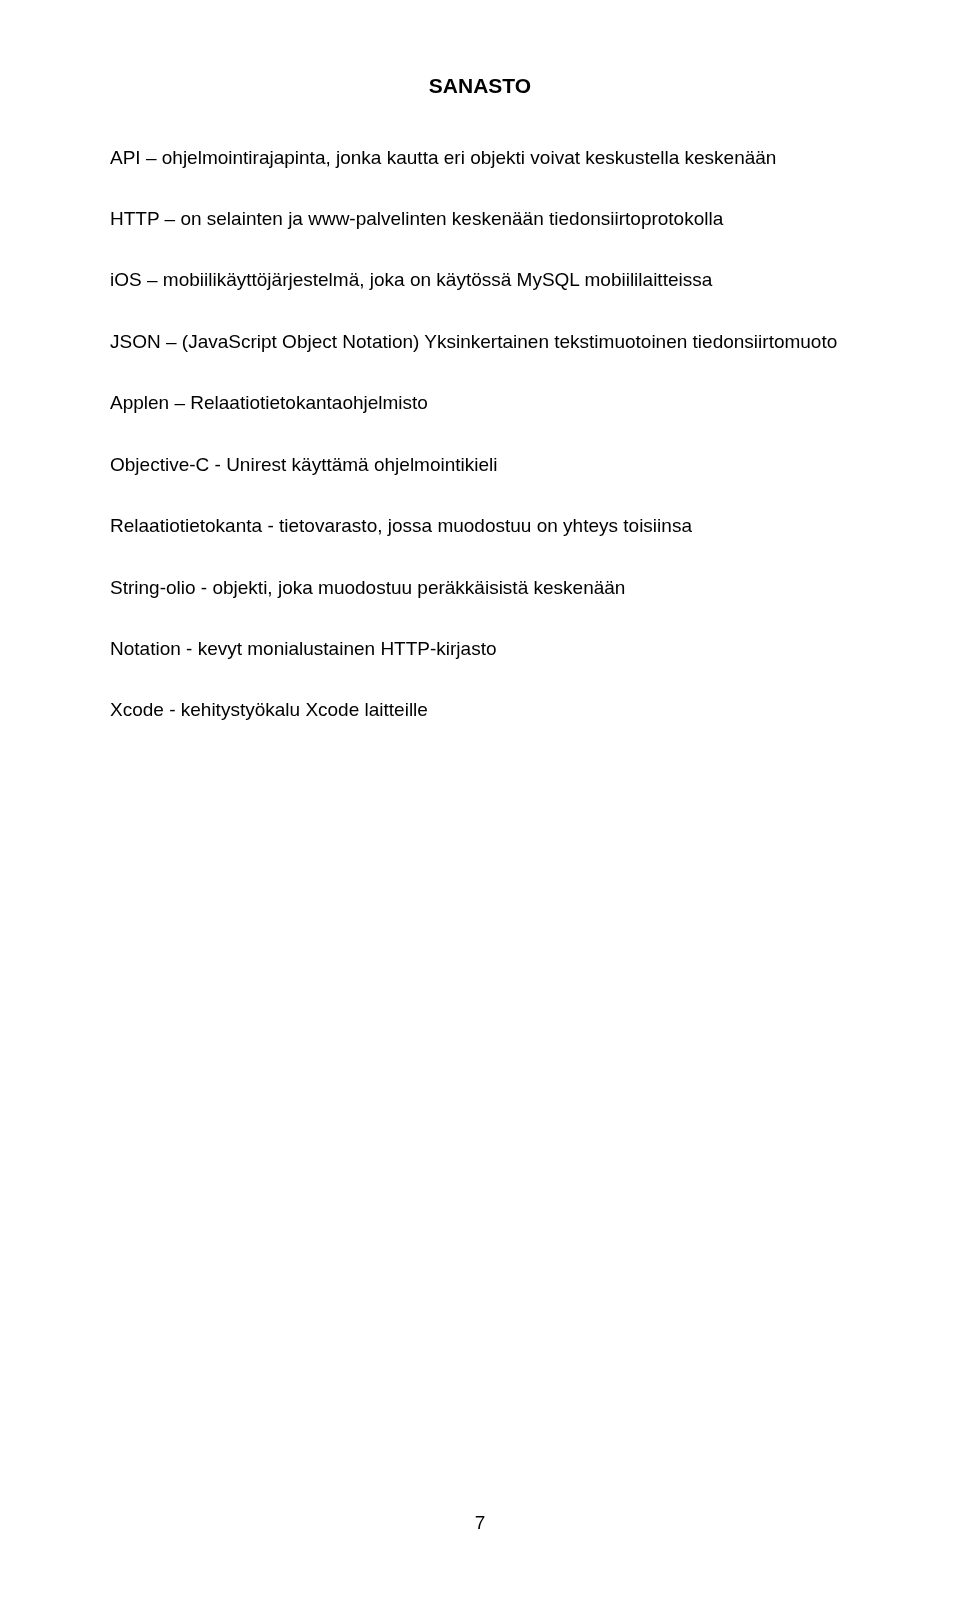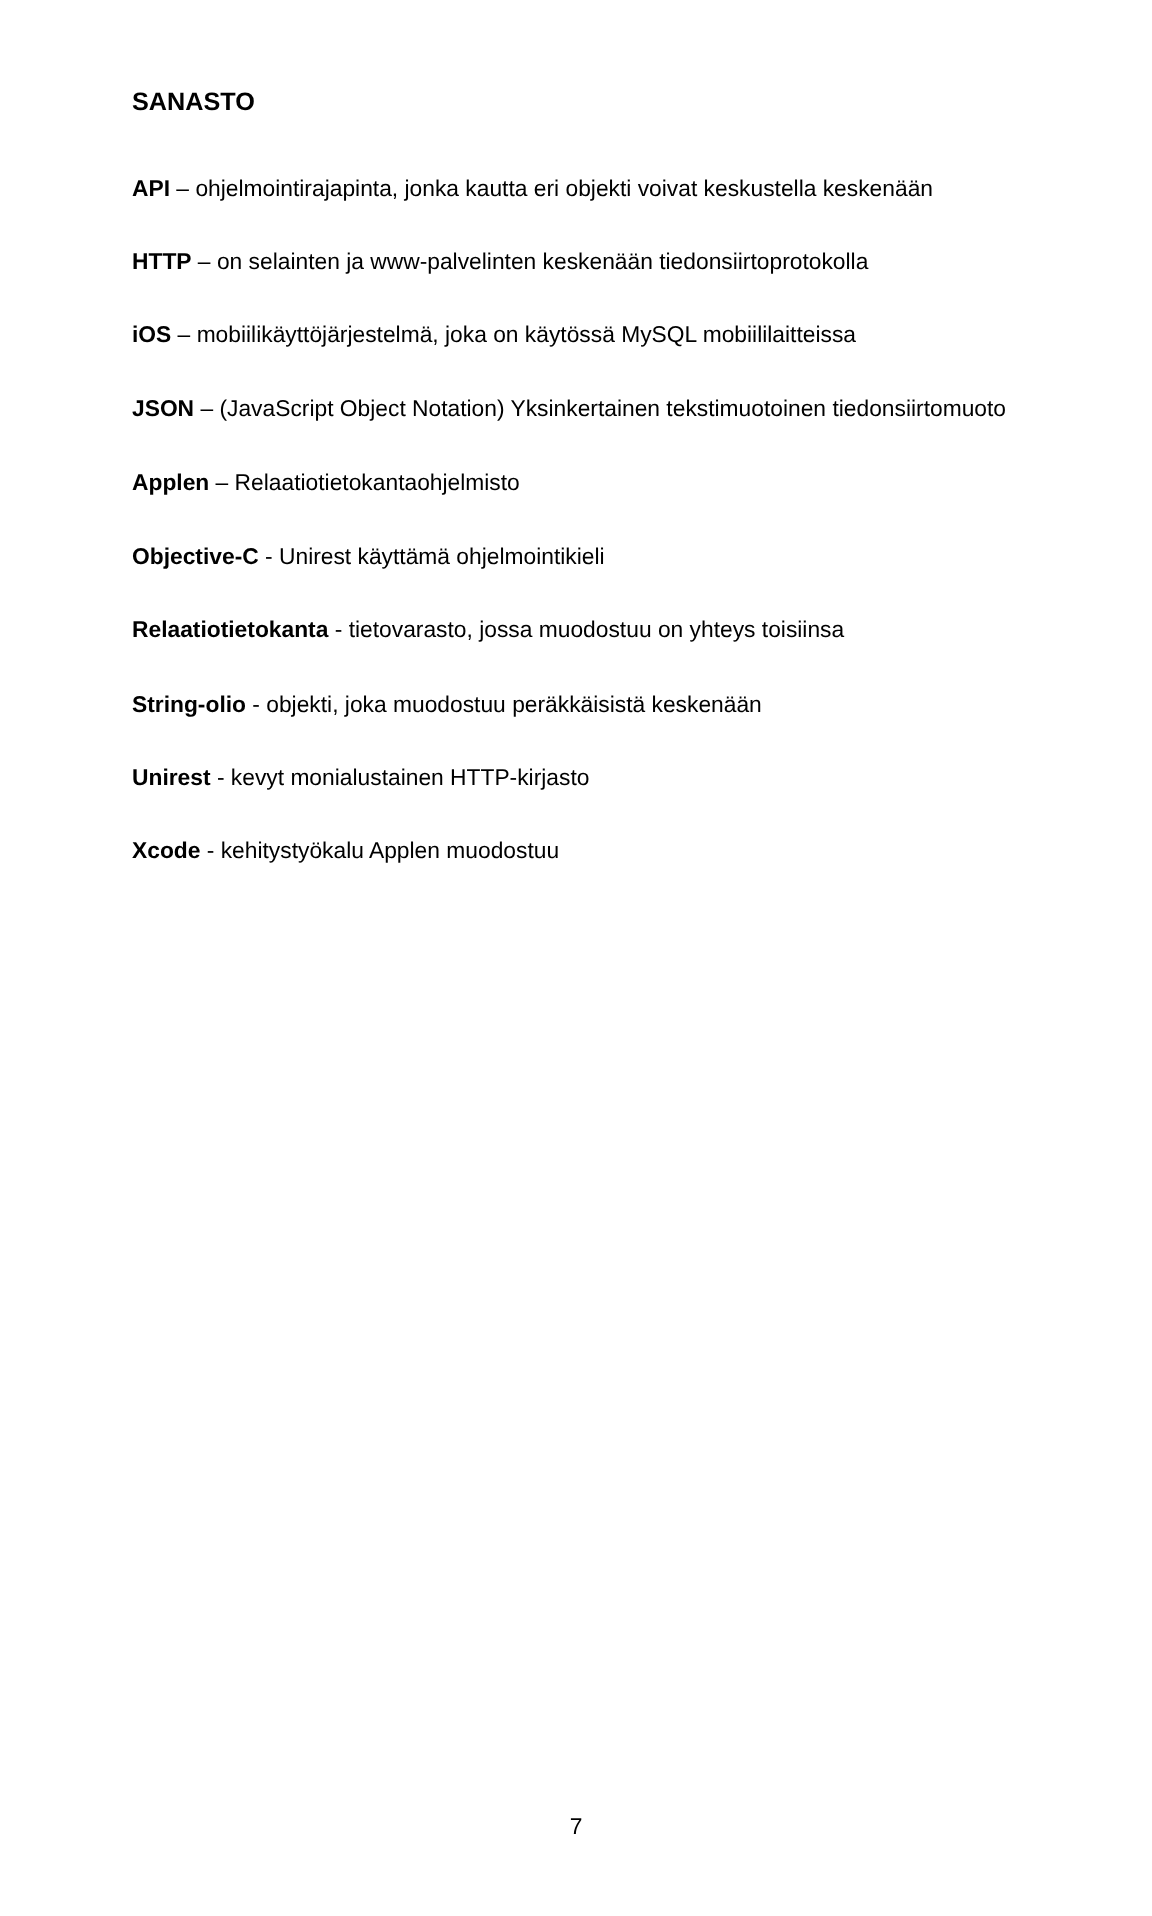--- a/index.html
+++ b/index.html
@@ -9,26 +9,27 @@
     color: #000;
     padding: 70px 110px 0 110px;
     position: relative;
     font-size: 19px;
     line-height: 1.55;
   }
   h1 {
     font-size: 21px;
     font-weight: bold;
     margin-bottom: 40px;
+    text-align: center;
   }
   .entry {
     margin-bottom: 32px;
   }
   .entry .term {
-    font-weight: bold;
+    font-weight: normal;
   }
   .page-number {
     position: absolute;
     bottom: 60px;
     left: 0;
     width: 100%;
     text-align: center;
     font-size: 19px;
   }
 </style>
@@ -63,20 +64,20 @@
 
 <div class="entry">
   <span class="term">Relaatiotietokanta</span><span> - </span><span>tietovarasto, jossa muodostuu on yhteys toisiinsa</span>
 </div>
 
 <div class="entry">
   <span class="term">String-olio</span><span> - </span><span>objekti, joka muodostuu peräkkäisistä keskenään</span>
 </div>
 
 <div class="entry">
-  <span class="term">Unirest</span><span> - </span><span>kevyt monialustainen HTTP-kirjasto</span>
+  <span class="term">Notation</span><span> - </span><span>kevyt monialustainen HTTP-kirjasto</span>
 </div>
 
 <div class="entry">
-  <span class="term">Xcode</span><span> - </span><span>kehitystyökalu Applen muodostuu</span>
+  <span class="term">Xcode</span><span> - </span><span>kehitystyökalu Xcode laitteille</span>
 </div>
 
 <div class="page-number">7</div>
 
 </body></html>

